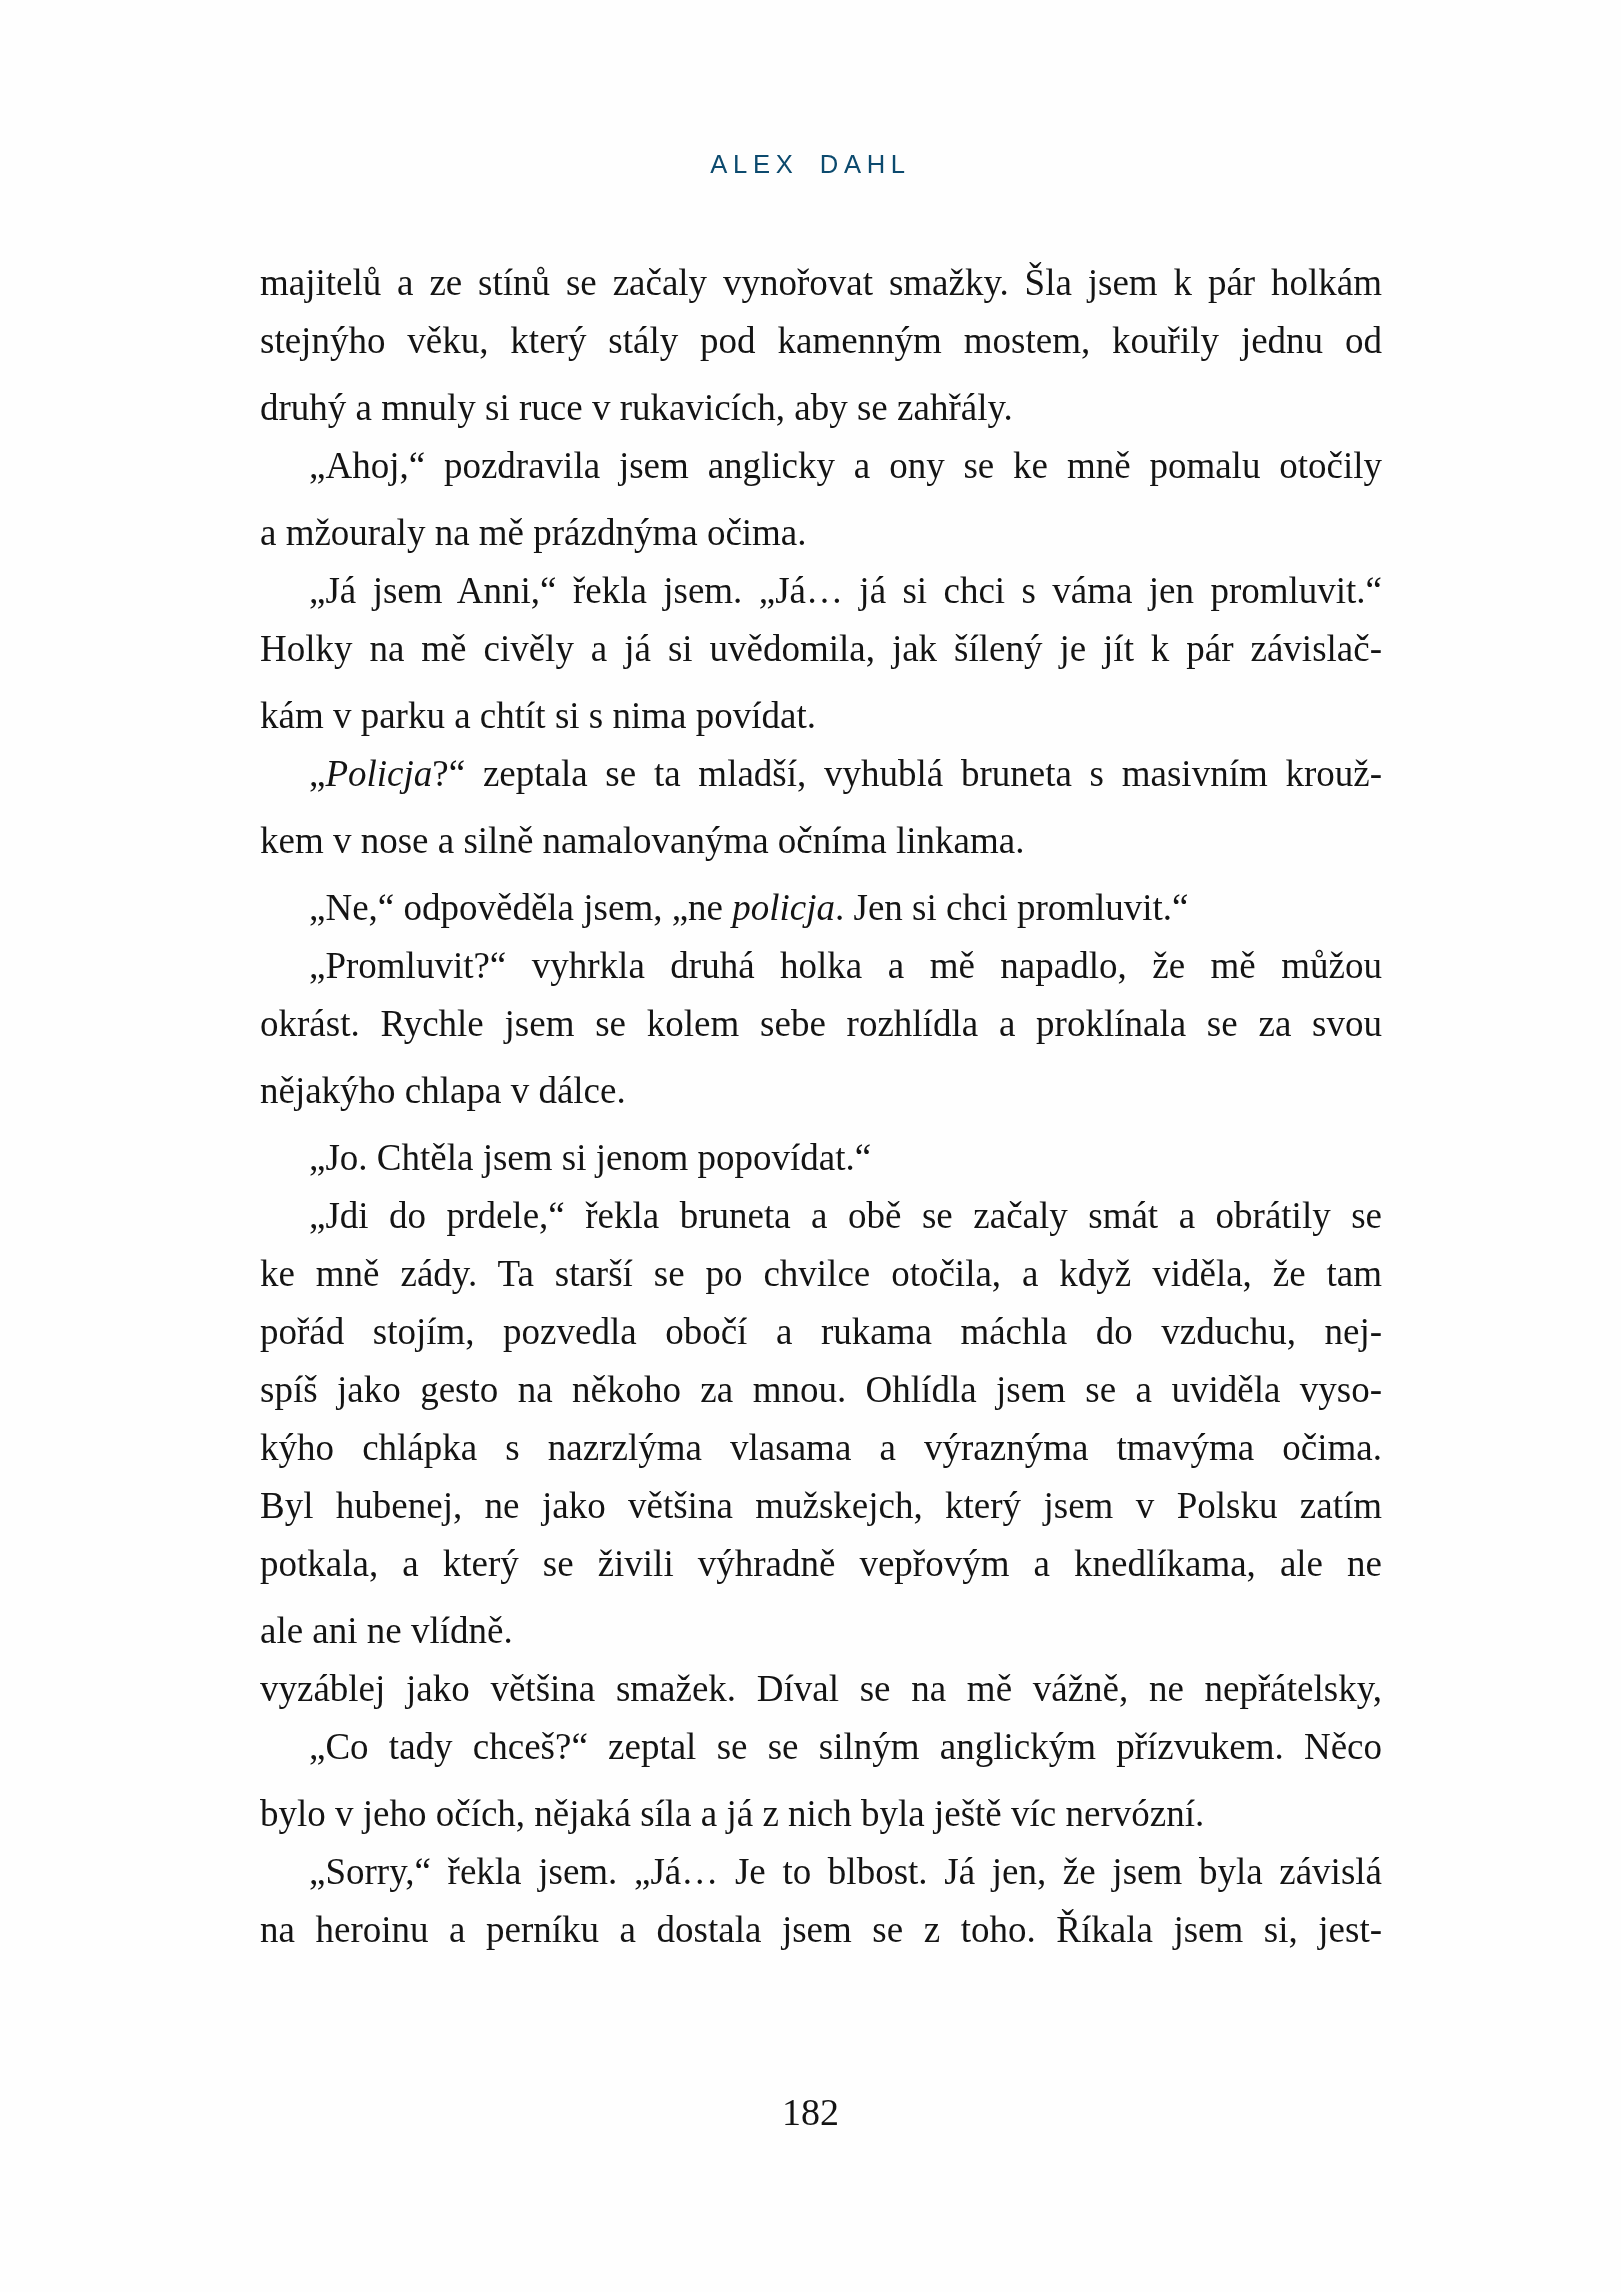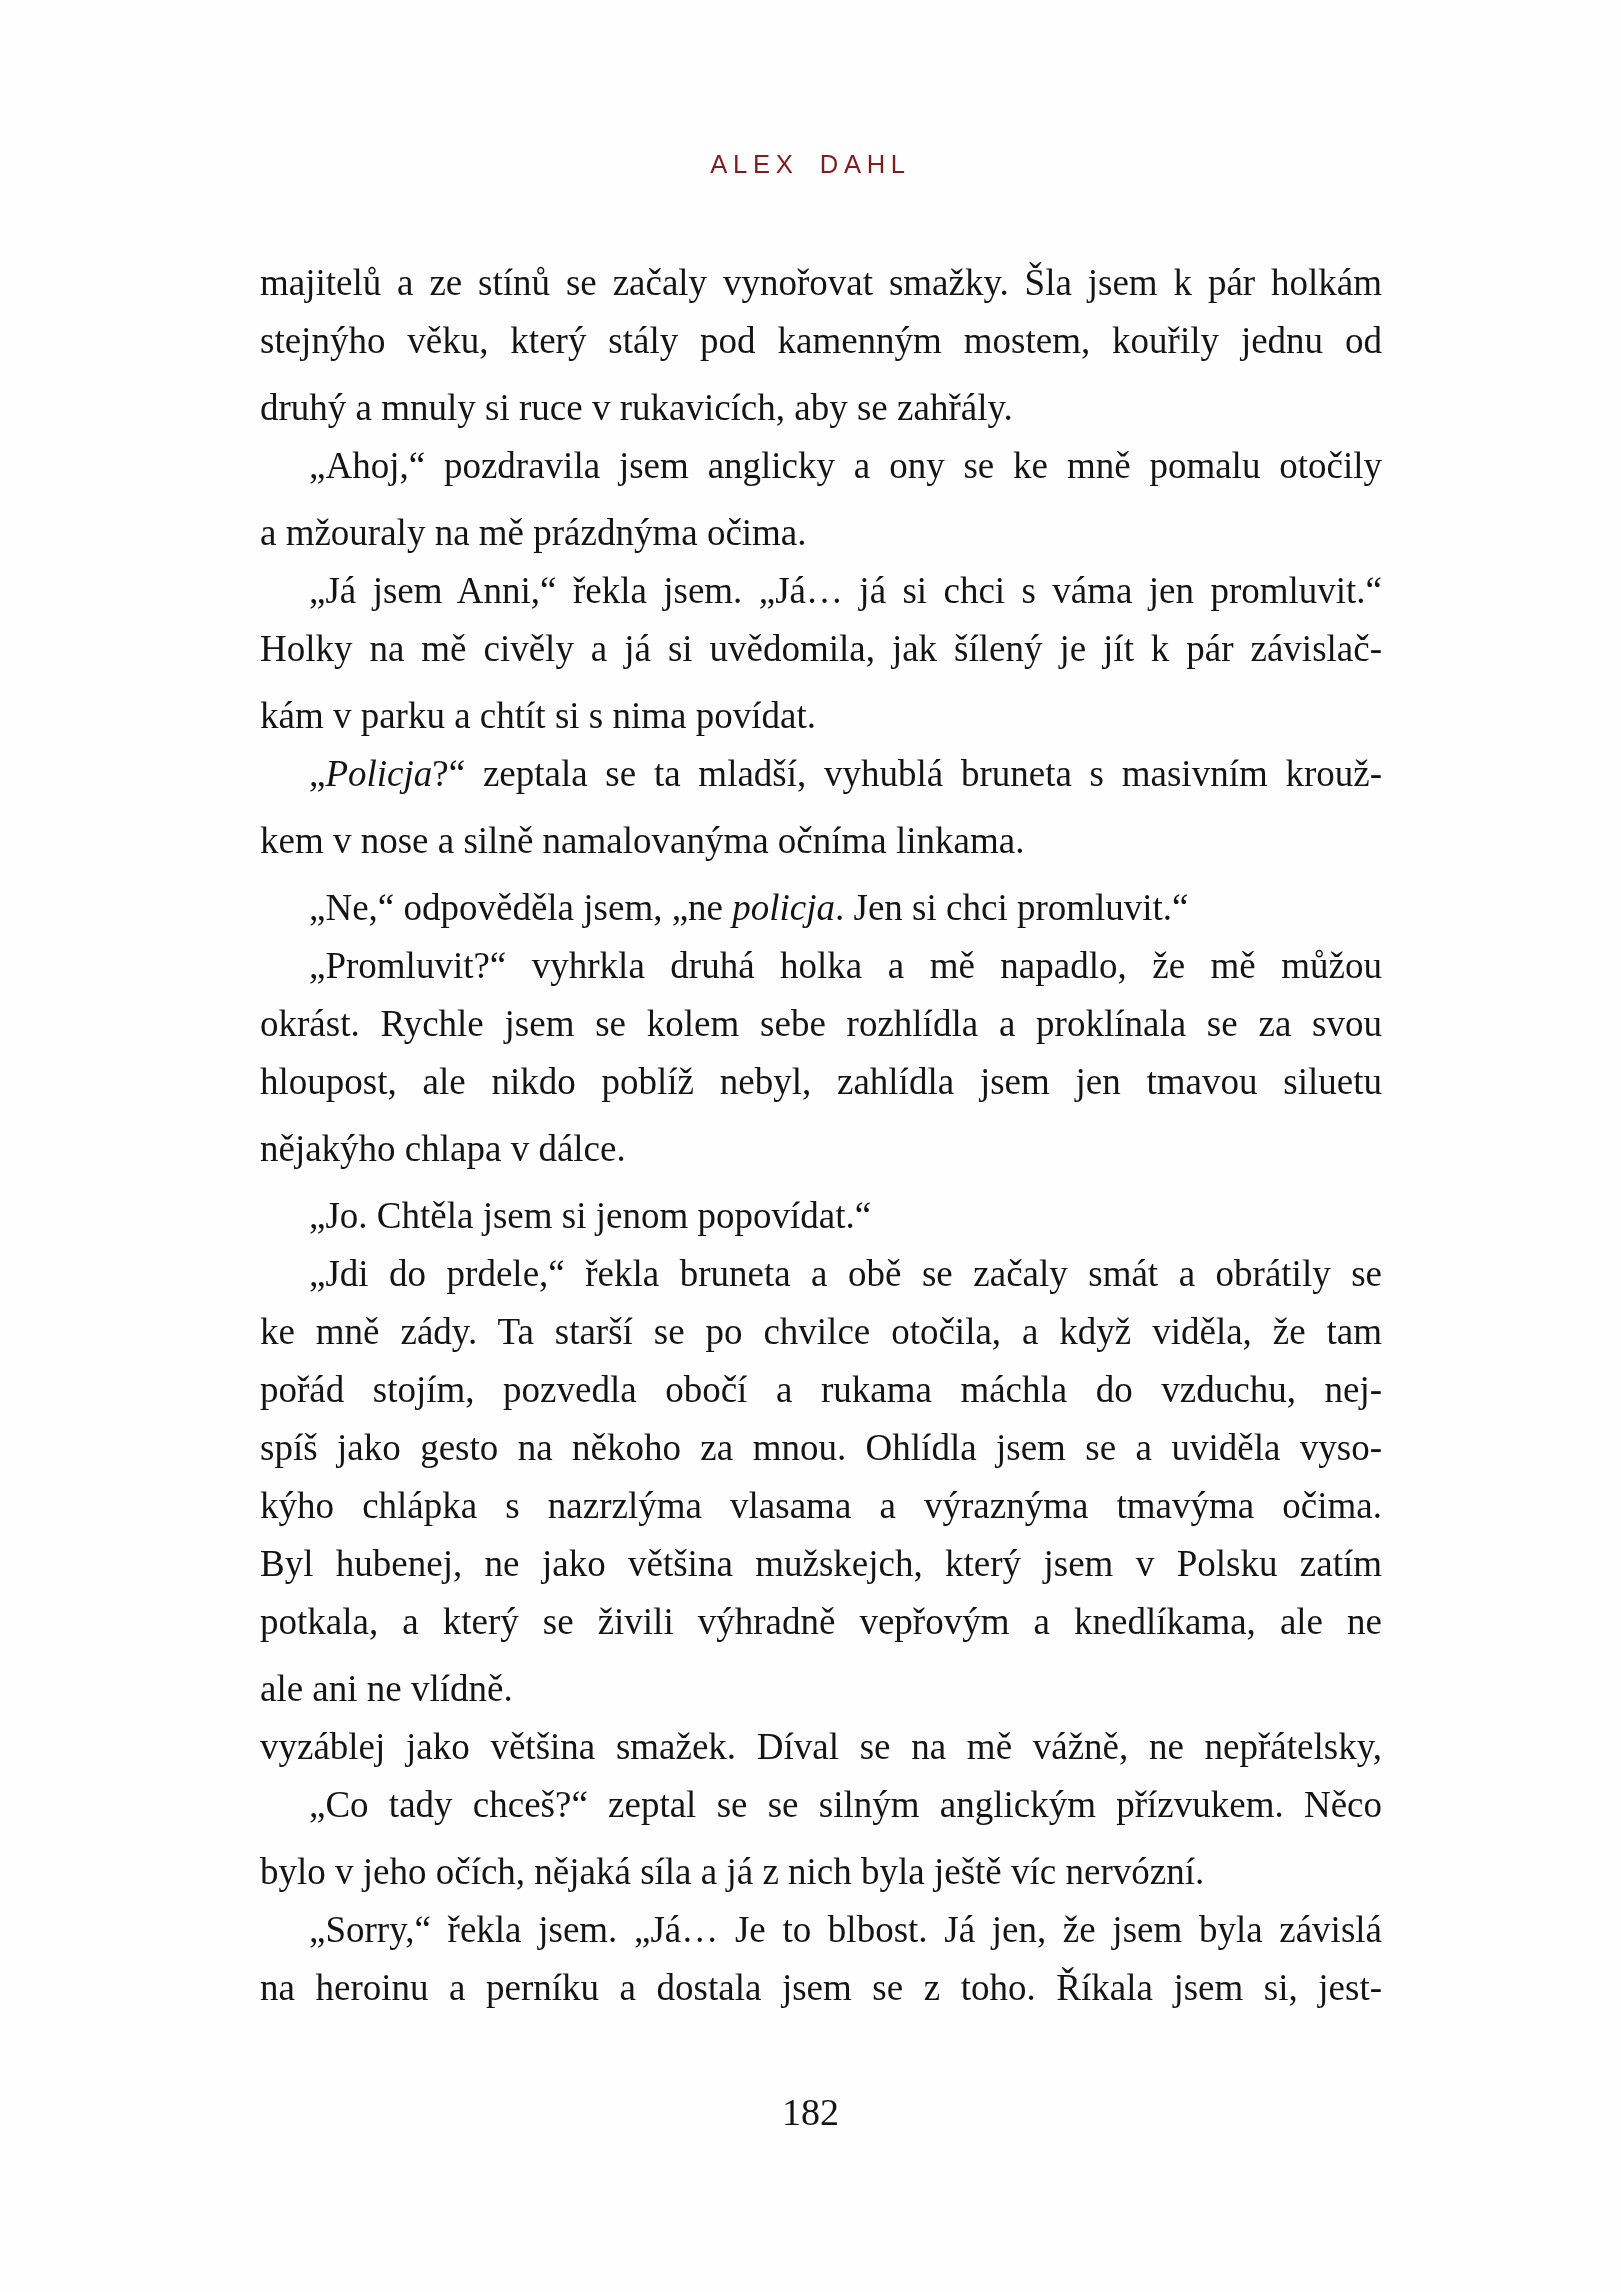--- a/index.html
+++ b/index.html
@@ -19,21 +19,21 @@
     position: absolute;
     top: 150px;
     left: 0;
     width: 100%;
     text-align: center;
     font-family: "Liberation Sans", sans-serif;
     font-size: 25.6px;
     font-weight: 400;
     letter-spacing: 5.7px;
     word-spacing: 8.5px;
-    color: #7f1d1d;
+    color: #0c4a6e;
   }
   .text-block {
     position: absolute;
     top: 254px;
     left: 260px;
     width: 1122px;
     font-family: "Liberation Serif", serif;
     font-size: 37px;
     color: #141414;
   }
@@ -83,21 +83,20 @@
       <div class="line justify indent"><span>„Ahoj,“ pozdravila jsem anglicky a ony se ke mně pomalu otočily</span></div>
       <div class="line nojust"><span>a mžouraly na mě prázdnýma očima.</span></div>
       <div class="line justify indent"><span>„Já jsem Anni,“ řekla jsem. „Já… já si chci s váma jen promluvit.“</span></div>
       <div class="line justify"><span>Holky na mě civěly a já si uvědomila, jak šílený je jít k pár závislač-</span></div>
       <div class="line nojust"><span>kám v parku a chtít si s nima povídat.</span></div>
       <div class="line justify indent"><span>„</span><span class="italic">Policja</span><span>?“ zeptala se ta mladší, vyhublá bruneta s masivním krouž-</span></div>
       <div class="line nojust"><span>kem v nose a silně namalovanýma očníma linkama.</span></div>
       <div class="line nojust indent"><span>„Ne,“ odpověděla jsem, „ne </span><span class="italic">policja</span><span>. Jen si chci promluvit.“</span></div>
       <div class="line justify indent"><span>„Promluvit?“ vyhrkla druhá holka a mě napadlo, že mě můžou</span></div>
       <div class="line justify"><span>okrást. Rychle jsem se kolem sebe rozhlídla a proklínala se za svou</span></div>
-      <div class="line justify"><span>hloupost, ale nikdo poblíž nebyl, zahlídla jsem jen tmavou siluetu</span></div>
       <div class="line nojust"><span>nějakýho chlapa v dálce.</span></div>
       <div class="line nojust indent"><span>„Jo. Chtěla jsem si jenom popovídat.“</span></div>
       <div class="line justify indent"><span>„Jdi do prdele,“ řekla bruneta a obě se začaly smát a obrátily se</span></div>
       <div class="line justify"><span>ke mně zády. Ta starší se po chvilce otočila, a když viděla, že tam</span></div>
       <div class="line justify"><span>pořád stojím, pozvedla obočí a rukama máchla do vzduchu, nej-</span></div>
       <div class="line justify"><span>spíš jako gesto na někoho za mnou. Ohlídla jsem se a uviděla vyso-</span></div>
       <div class="line justify"><span>kýho chlápka s nazrzlýma vlasama a výraznýma tmavýma očima.</span></div>
       <div class="line justify"><span>Byl hubenej, ne jako většina mužskejch, který jsem v Polsku zatím</span></div>
       <div class="line justify"><span>potkala, a který se živili výhradně vepřovým a knedlíkama, ale ne</span></div>
       <div class="line nojust"><span>ale ani ne vlídně.</span></div>

